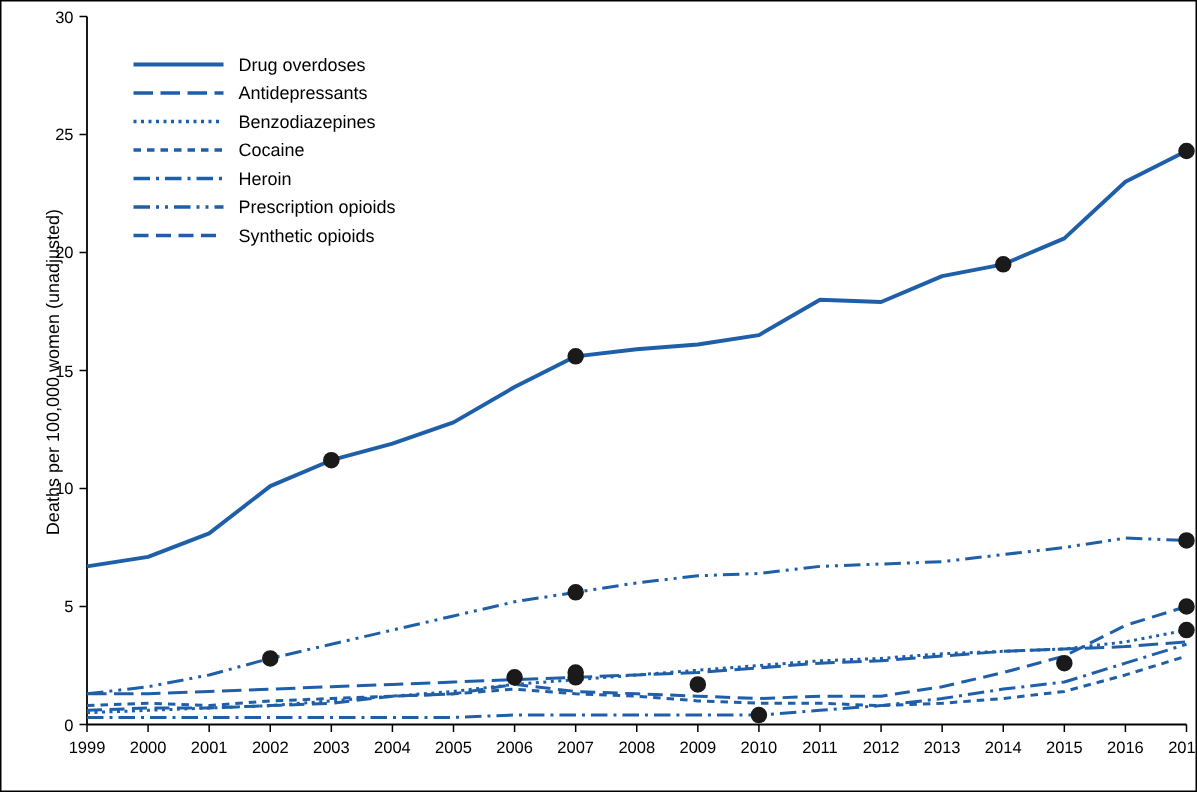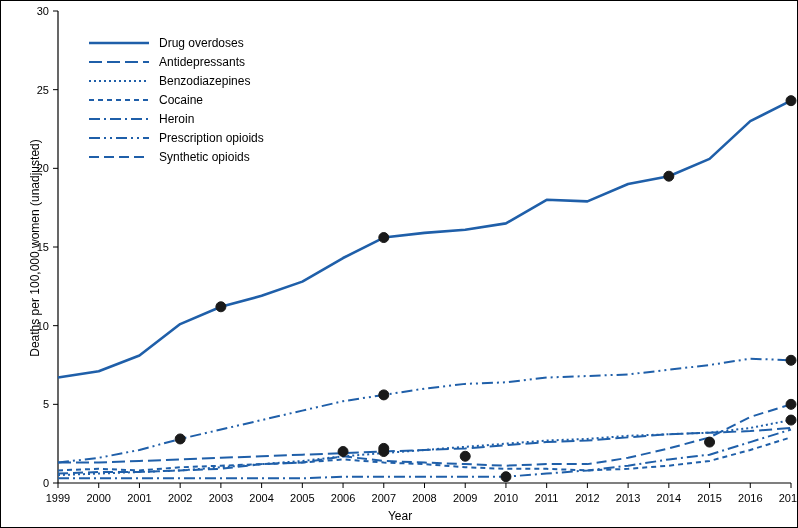--- a/index.html
+++ b/index.html
@@ -147,14 +147,13 @@
       <line x1="88" y1="99" x2="148" y2="99" stroke="#1f5fa9" stroke-width="2.2" stroke-dasharray="5,4"></line>
       <text x="158" y="103" class="legend-text">Cocaine</text>
       <line x1="88" y1="118" x2="148" y2="118" stroke="#1f5fa9" stroke-width="2.2" stroke-dasharray="11,4,2,4"></line>
       <text x="158" y="122" class="legend-text">Heroin</text>
       <line x1="88" y1="137" x2="148" y2="137" stroke="#1f5fa9" stroke-width="2.2" stroke-dasharray="11,4,2,4,2,4"></line>
       <text x="158" y="141" class="legend-text">Prescription opioids</text>
       <line x1="88" y1="156" x2="148" y2="156" stroke="#1f5fa9" stroke-width="2.2" stroke-dasharray="10,5"></line>
       <text x="158" y="160" class="legend-text">Synthetic opioids</text>
     </svg>
   <div class="axis-title" id="ylabel">Deaths per 100,000 women (unadjusted)</div>
-  <div class="axis-title" id="xlabel">Year</div>
 </div>
 
 </body></html>

